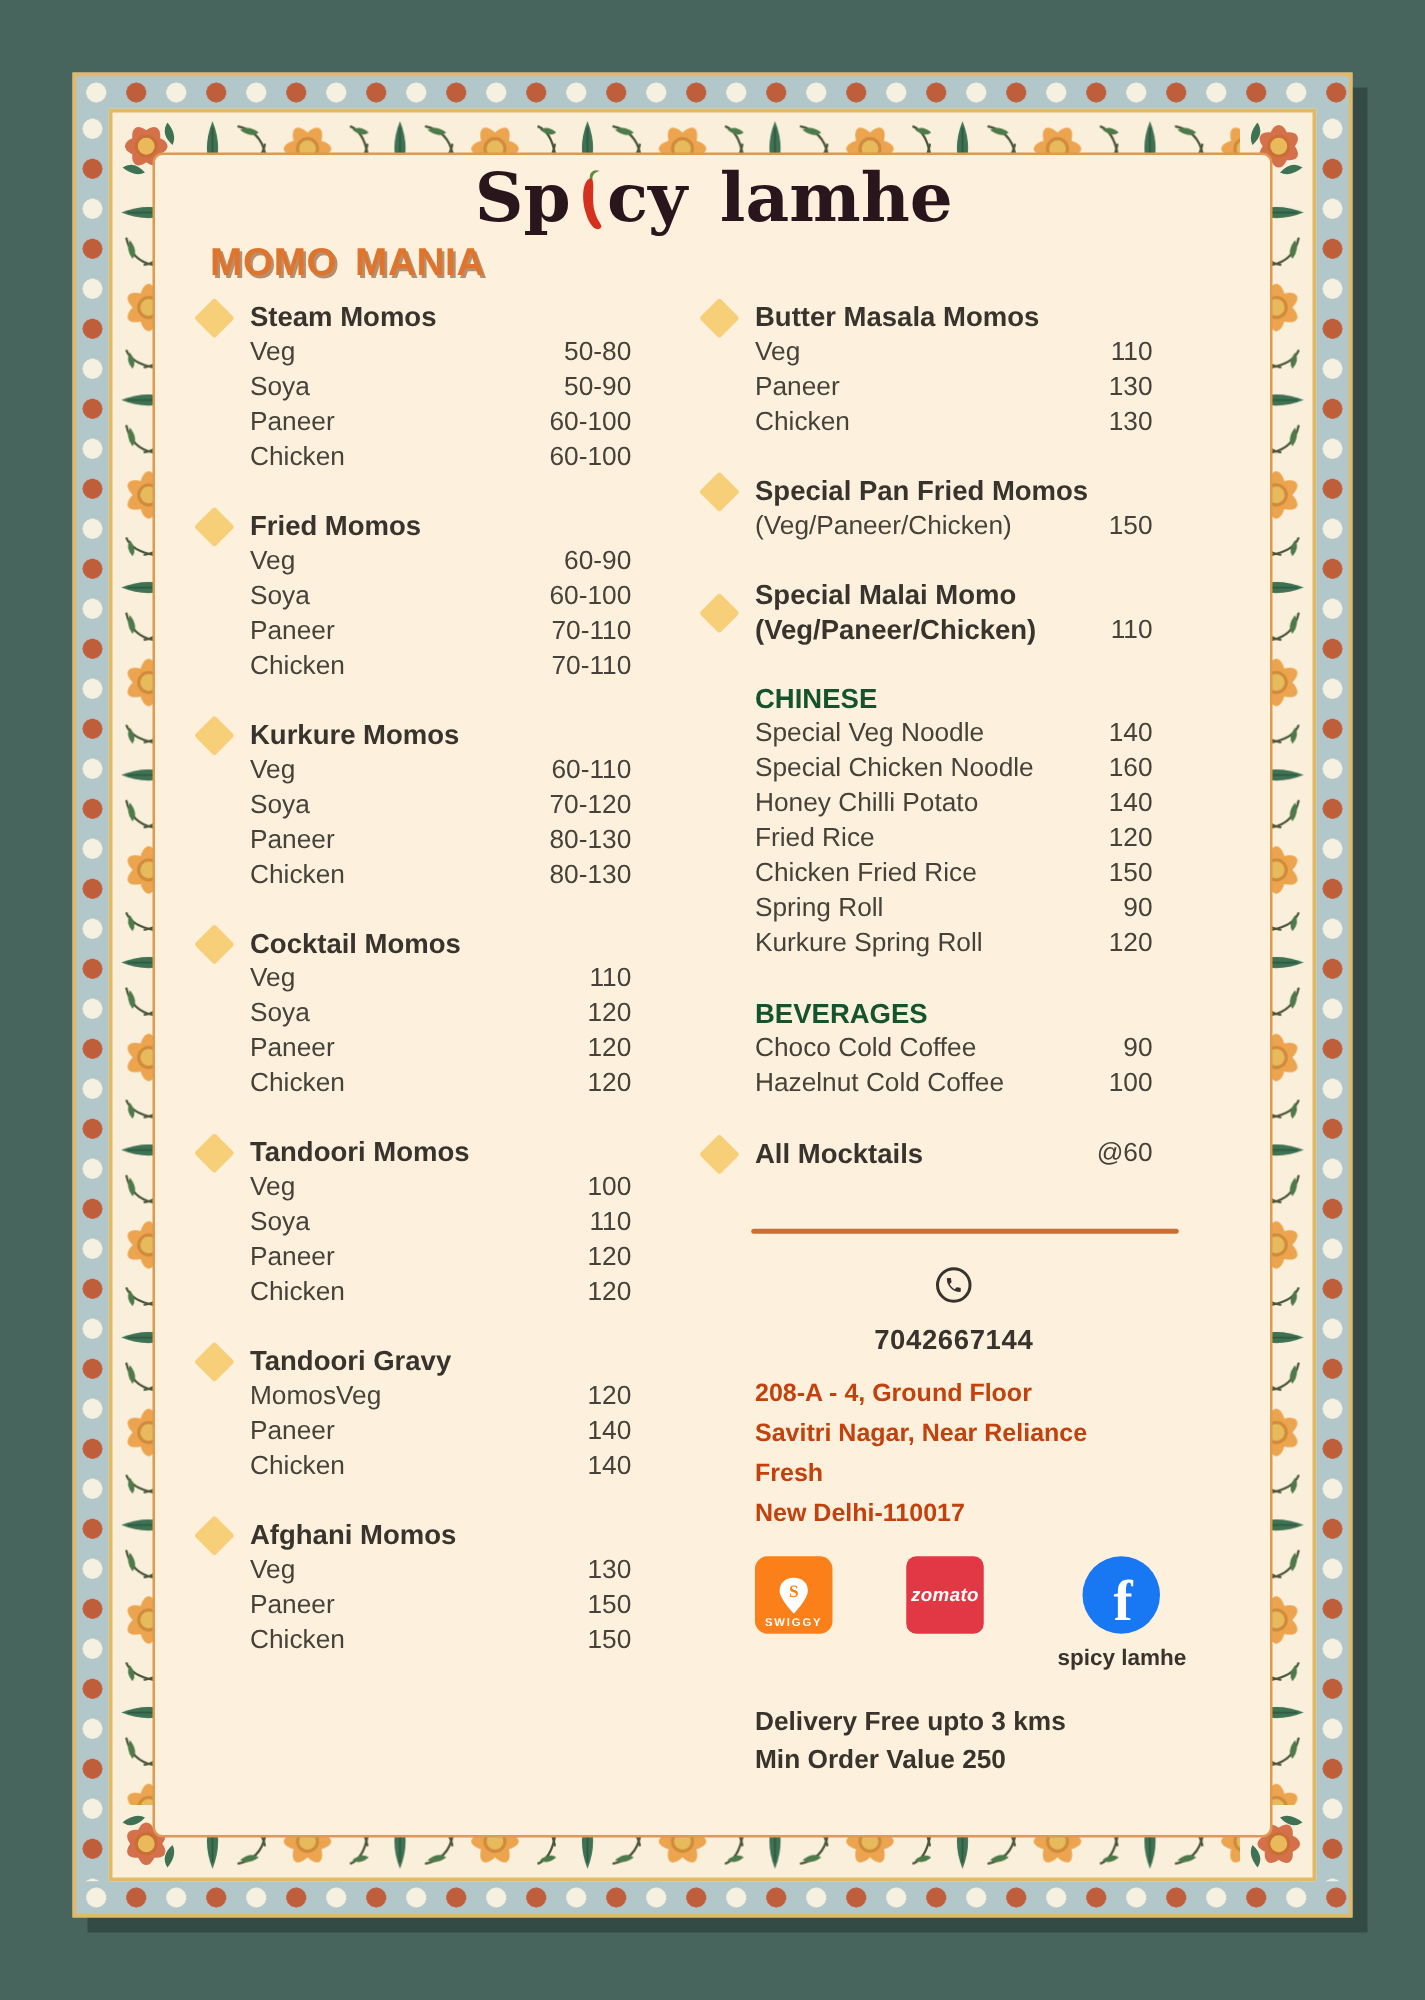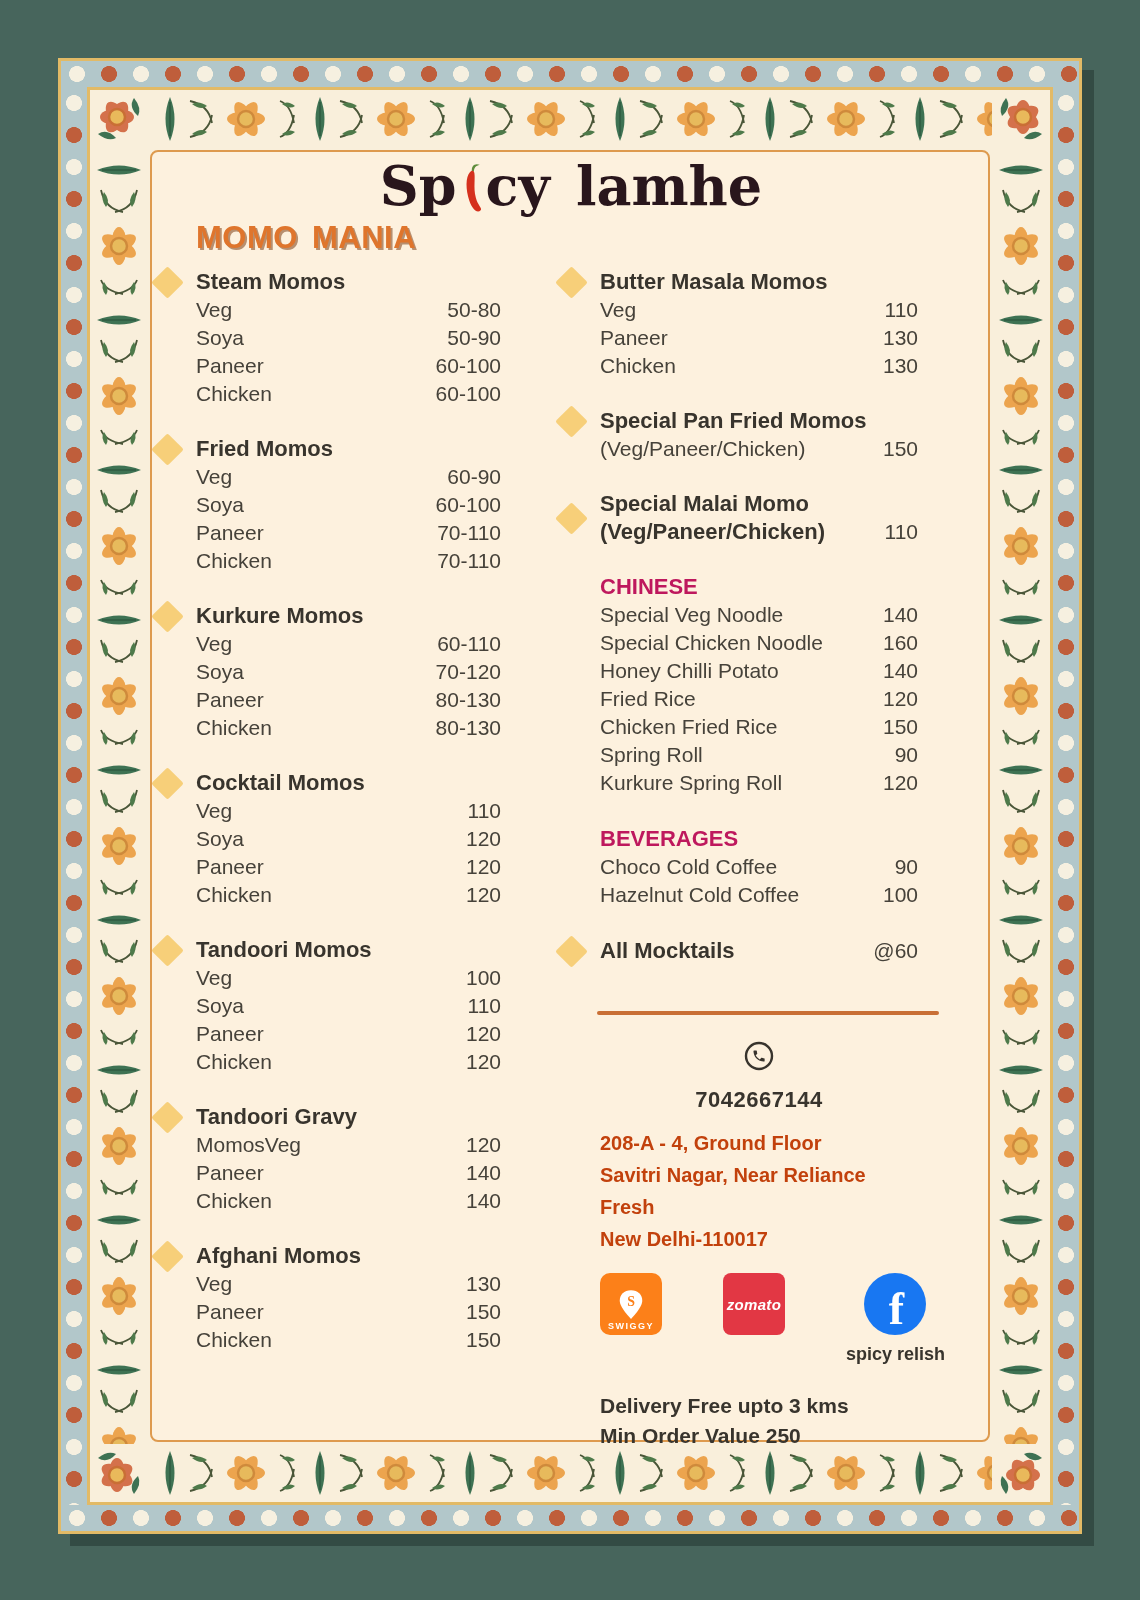--- a/index.html
+++ b/index.html
@@ -14,21 +14,21 @@
                       radial-gradient(circle 8px at 48px 13px,#bf5e3b 98%,transparent 100%);
      background-size:64px 26px;}
   .dot-h.top{top:0}.dot-h.bot{bottom:0}
   .dot-v{top:26px;bottom:26px;width:26px;
      background-image:radial-gradient(circle 8px at 13px 16px,#f6f0e0 98%,transparent 100%),
                       radial-gradient(circle 8px at 13px 48px,#bf5e3b 98%,transparent 100%);
      background-size:26px 64px;}
   .dot-v.lft{left:0}.dot-v.rgt{right:0}
   
   .floral{position:relative;width:100%;height:100%;box-sizing:border-box;
-          background:#f9efdb;border:3px solid #e2ba66;padding:60px;}
+          background:#f9efdb;border:3px solid #e2ba66;padding:32px;}
   .fstrip{position:absolute;}
   .fstrip.t{top:0;left:58px;right:58px;height:58px;}
   .fstrip.b{bottom:0;left:58px;right:58px;height:58px;}
   .fstrip.l{left:0;top:58px;bottom:58px;width:58px;}
   .fstrip.r{right:0;top:58px;bottom:58px;width:58px;}
   .fcorner{position:absolute;width:58px;height:58px;}
   .fcorner.tl{top:0;left:0}.fcorner.tr{top:0;right:0}.fcorner.bl{bottom:0;left:0}.fcorner.br{bottom:0;right:0}
   .fstrip svg,.fcorner svg{display:block;width:100%;height:100%;}
   
   .content{position:relative;width:100%;height:100%;box-sizing:border-box;
@@ -39,30 +39,30 @@
         font-family:"DejaVu Serif",serif;font-weight:700;font-size:54px;line-height:56px;color:#29161c;}
   .logo .w2{margin-left:26px;}
   .chili{width:24px;height:56px;margin:0 2px -2px 3px;}
   .tagline{display:flex;justify-content:center;gap:36px;margin-top:2px;
            font-family:"DejaVu Serif",serif;font-weight:700;font-size:20px;letter-spacing:4px;}
   .tagline span{border-top:3px solid currentColor;padding-top:1px;line-height:23px;}
   .tg0{color:#c43a2a}.tg1{color:#d0702f}.tg2{color:#dfa42b}
   .momo{margin:8px 0 0 0;font-size:31px;line-height:32px;font-weight:800;color:#df752c;
         letter-spacing:.5px;word-spacing:5px;text-shadow:2px 2px 0 rgba(125,62,20,.55);}
   
-  .columns{display:flex;margin-top:14px;}
+  .columns{display:flex;margin-top:14px;margin-left:32px;}
   .col-l{width:305px;flex:none;}
   .col-r{width:318px;flex:none;margin-left:99px;}
   .sec{position:relative;margin-bottom:27px;}
   .sec.tight{margin-bottom:28px;}
   .dia{position:absolute;left:-40px;top:3px;width:23px;height:23px;background:#f7cf79;
        transform:rotate(45deg);border-radius:2px;}
   .dia.mid{top:17px;}
   .st{margin:0;font-size:22px;line-height:28px;font-weight:700;color:#38342d;}
-  .st.orange{color:#be185d;}
+  .st.orange{color:#14532d;}
   .row{display:flex;justify-content:space-between;line-height:28px;font-size:21px;color:#46423a;}
   .row .nm.bold{font-weight:700;color:#38342d;font-size:22px;}
   
   .divider{margin-top:46px;margin-left:-3px;width:342px;height:4px;background:#c96f35;border-radius:2px;}
   .phone-row{margin-top:26px;display:flex;align-items:center;gap:16px;
              font-size:22px;font-weight:700;color:#38342d;letter-spacing:.5px;flex-direction:column;}
   .addr{margin-top:14px;font-size:20px;font-weight:700;color:#c2410c;line-height:32px;}
   .social{margin-top:18px;width:345px;display:flex;justify-content:space-between;align-items:flex-start;}
   .badge{width:62px;height:62px;box-sizing:border-box;}
   .swiggy{background:#fc8019;border-radius:10px;display:flex;flex-direction:column;align-items:center;justify-content:flex-end;padding-bottom:4px;}
@@ -442,21 +442,21 @@
               </svg>
               <span class="slbl">SWIGGY</span>
             </div>
             <div class="badge zomato">
               <span class="zlbl">zomato</span>
             </div>
             <div class="scol">
               <div class="badge fb">
                   <span class="fglyph">f</span>
                 </div>
-              <div class="handle">spicy relish</div>
+              <div class="handle">spicy lamhe</div>
             </div>
           </div>
 
           <div class="footer-note">
             <div>Delivery Free upto 3 kms</div>
             <div>Min Order Value 250</div>
           </div>
         </div>
       </div>
     </div>

